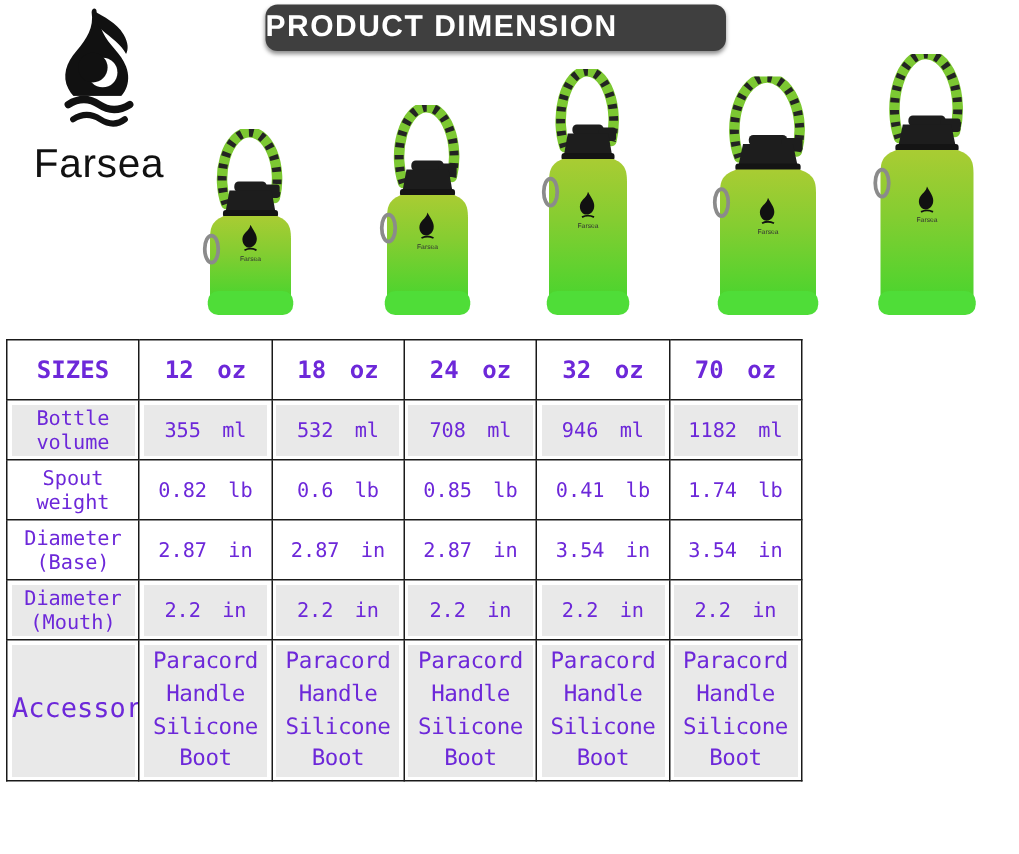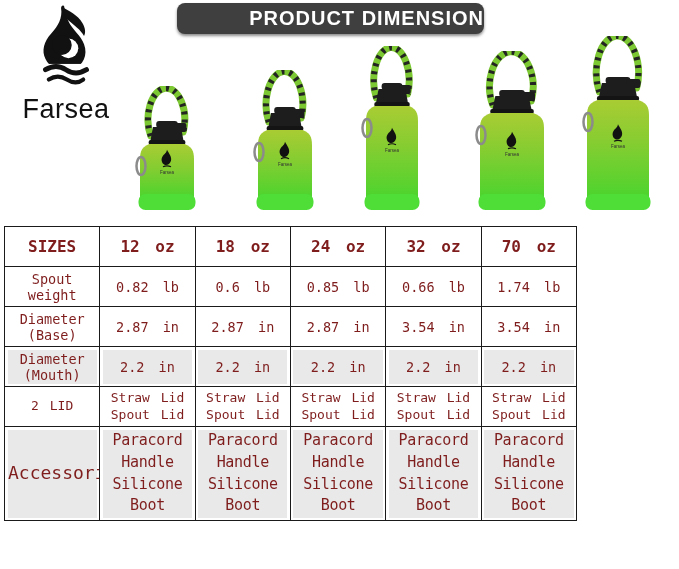--- a/index.html
+++ b/index.html
@@ -11,34 +11,34 @@
 
   
   .logo-wrap { position:absolute; left:8px; top:4px; width:116px; text-align:center; }
   .logo-wrap svg { display:block; margin:0 auto; }
   .brand-name { font-size:27px; font-weight:500; color:#111; letter-spacing:.5px; margin-top:-2px; }
 
   .title-pill {
     position:absolute; left:177px; top:3px; width:307px; height:31px;
     background:#3f3f3f; border-radius:8px; color:#ffffff;
     font-size:20px; font-weight:bold; letter-spacing:1px;
-    line-height:31px; text-align:right;
+    line-height:31px; text-align:left;
     box-shadow:0 2px 3px rgba(0,0,0,.45);
   }
 
   
   #bottles { position:absolute; left:0; top:0; width:679px; height:218px; }
   #bottles svg { position:absolute; }
 
   
   table.spec {
-    position:absolute; left:4px; top:226px; width:573px;
+    position:absolute; left:4px; top:226px; width:531px;
     border-collapse:collapse; table-layout:fixed;
     font-family:"DejaVu Sans Mono", monospace;
-    color:#7f1d1d;
+    color:#6d28d9;
   }
   table.spec th, table.spec td {
     border:1.6px solid #1a1a1a; text-align:center; vertical-align:middle;
     white-space:pre-line; height:40px; overflow:hidden;
   }
   table.spec th { font-size:16px; font-weight:bold; word-spacing:6px; height:40px; }
   tr.vals td { font-size:13.5px; word-spacing:6px; }
   td.lbl { font-size:12.5px; word-spacing:2px; }
   tr.two td { font-size:13px; word-spacing:3px; line-height:1.3; }
   tr.acc td { font-size:15px; word-spacing:0; letter-spacing:-.3px; line-height:1.45; }
@@ -223,59 +223,54 @@
     <tr>
       <th>SIZES</th>
       <th>12 oz</th>
       <th>18 oz</th>
       <th>24 oz</th>
       <th>32 oz</th>
       <th>70 oz</th>
     </tr>
   </thead>
   <tbody>
+    <tr class="vals gray">
+      <td class="lbl">Bottle volume</td>
+      <td>355 ml</td>
+      <td>532 ml</td>
+      <td>708 ml</td>
+      <td>946 ml</td>
+      <td>1182 ml</td>
+    </tr>
     <tr class="vals">
       <td class="lbl">Spout weight</td>
       <td>0.82 lb</td>
       <td>0.6 lb</td>
       <td>0.85 lb</td>
-      <td>0.66 lb</td>
+      <td>0.41 lb</td>
       <td>1.74 lb</td>
     </tr>
     <tr class="vals">
       <td class="lbl">Diameter
 (Base)</td>
       <td>2.87 in</td>
       <td>2.87 in</td>
       <td>2.87 in</td>
       <td>3.54 in</td>
       <td>3.54 in</td>
     </tr>
     <tr class="vals gray">
       <td class="lbl">Diameter
 (Mouth)</td>
       <td>2.2 in</td>
       <td>2.2 in</td>
       <td>2.2 in</td>
       <td>2.2 in</td>
       <td>2.2 in</td>
     </tr>
-    <tr class="two">
-      <td class="lbl">2 LID</td>
-      <td>Straw Lid
-Spout Lid</td>
-      <td>Straw Lid
-Spout Lid</td>
-      <td>Straw Lid
-Spout Lid</td>
-      <td>Straw Lid
-Spout Lid</td>
-      <td>Straw Lid
-Spout Lid</td>
-    </tr>
     <tr class="acc gray">
       <td class="lbl">Accessories</td>
       <td>Paracord Handle
 Silicone Boot</td>
       <td>Paracord Handle
 Silicone Boot</td>
       <td>Paracord Handle
 Silicone Boot</td>
       <td>Paracord Handle
 Silicone Boot</td>

